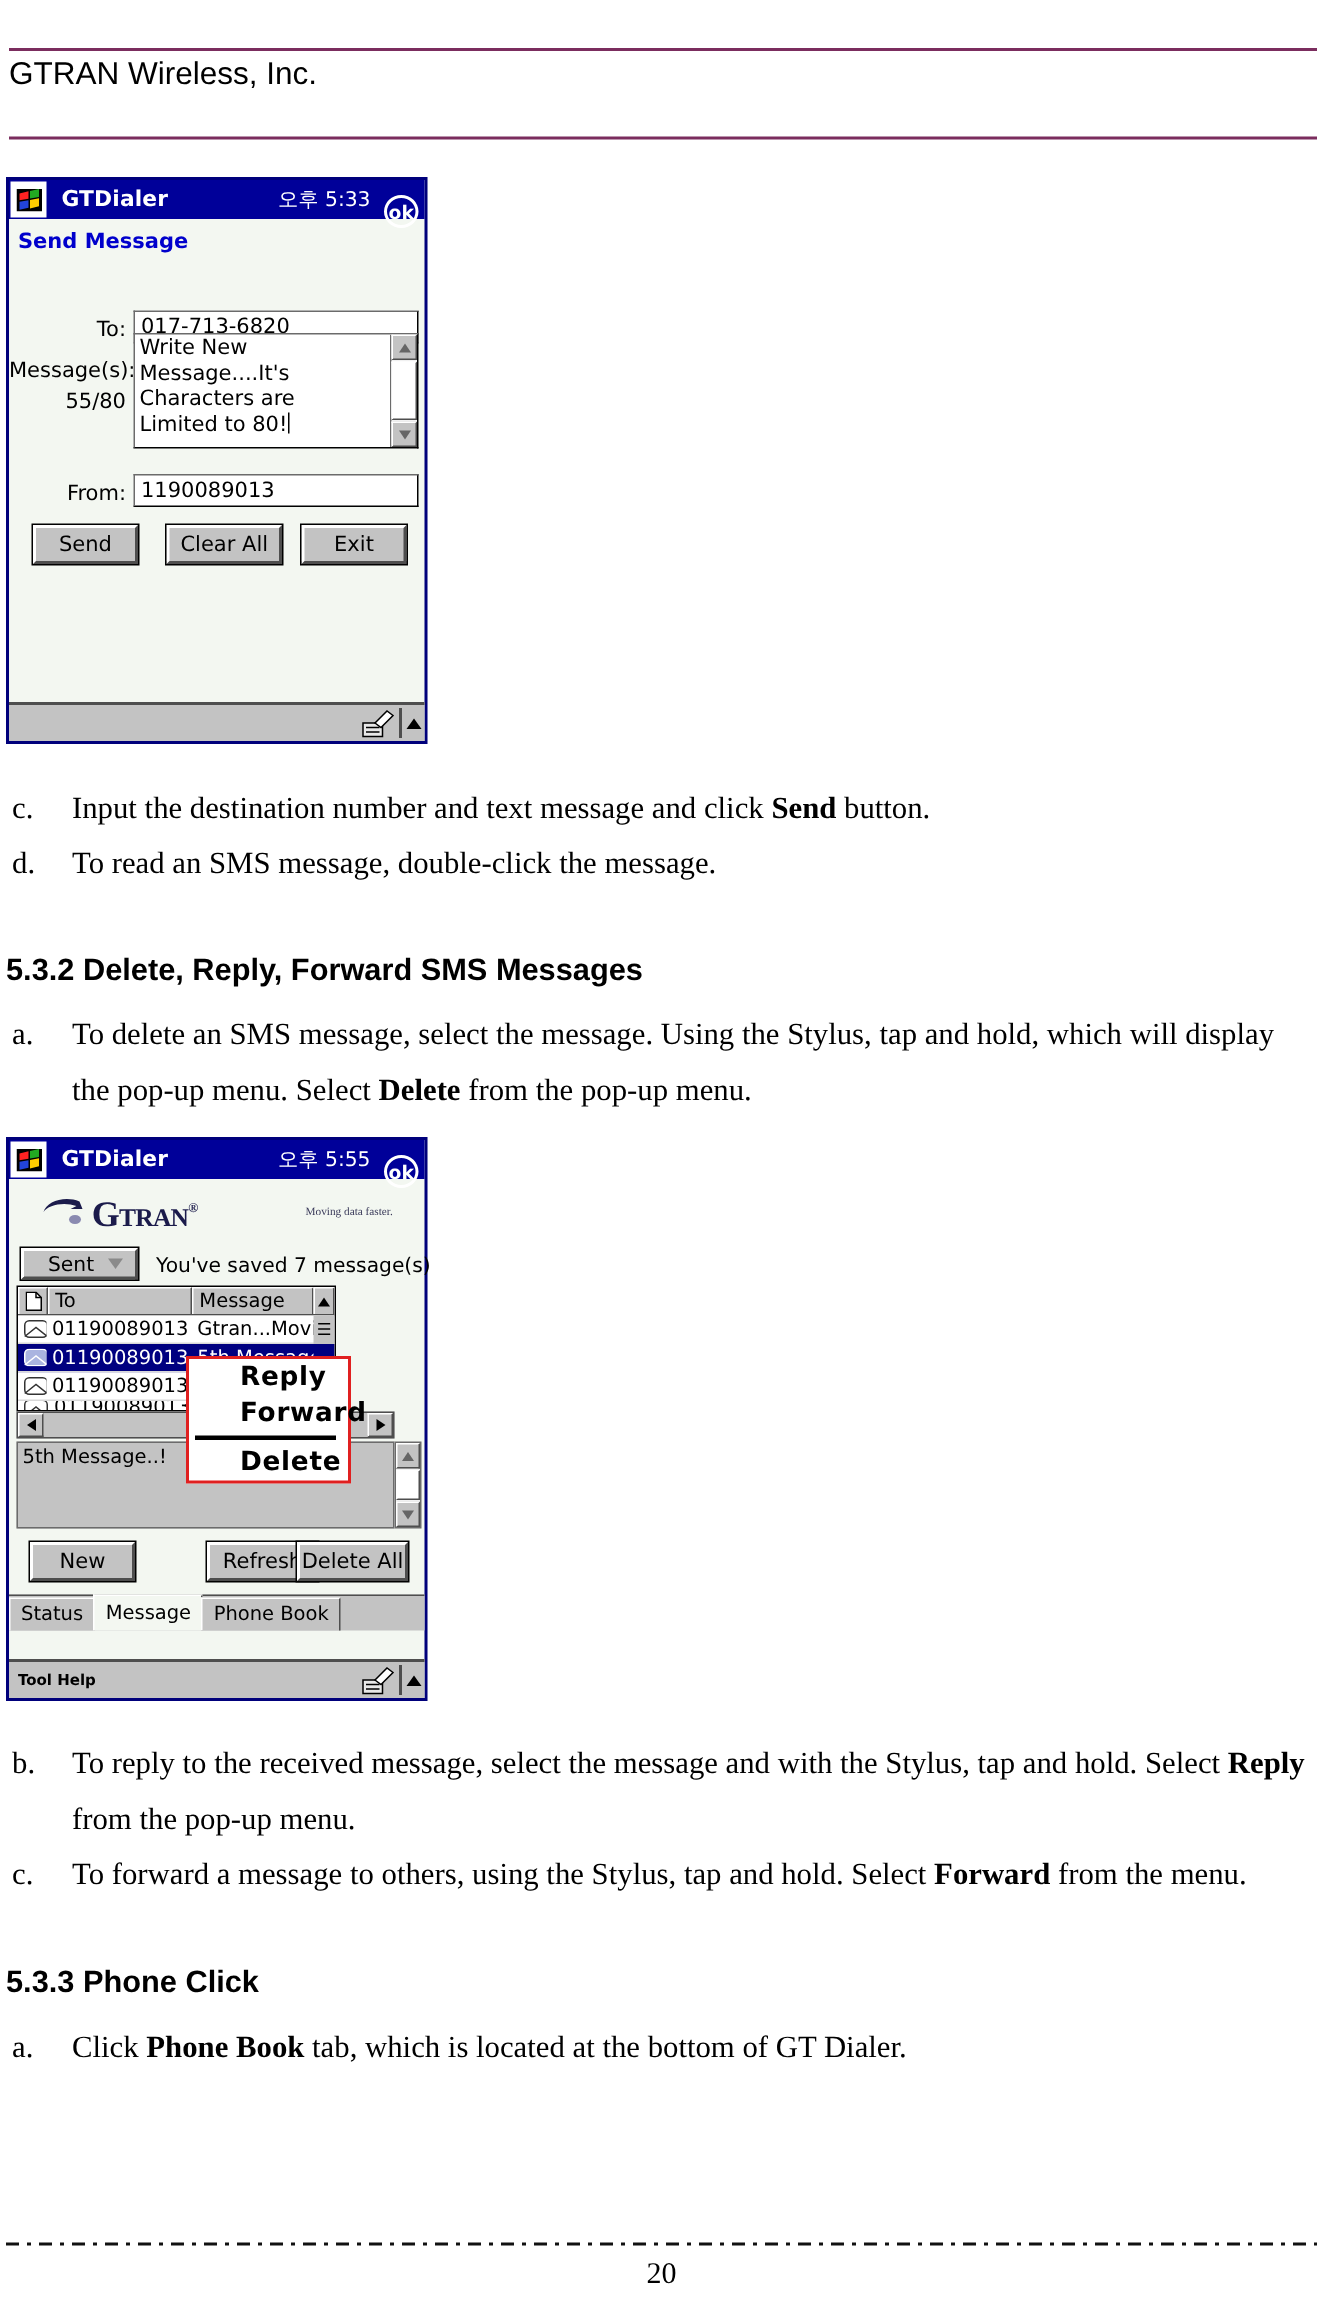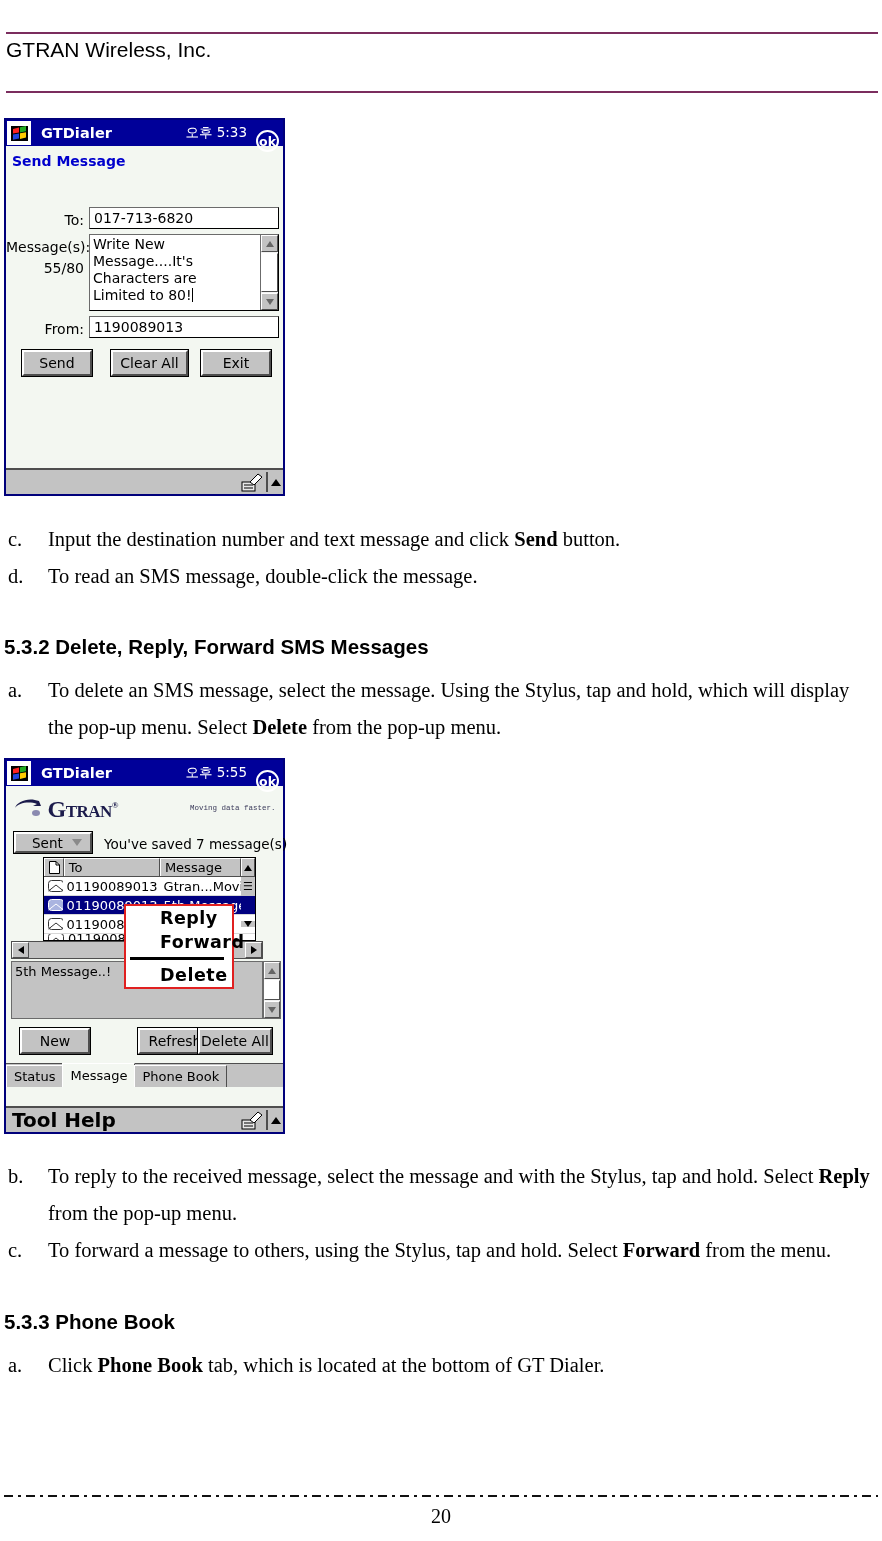--- a/index.html
+++ b/index.html
@@ -155,21 +155,21 @@
     left: 0; bottom: 0;
     width: 100%;
     height: 26px;
     background: #c3c3c3;
     border-top: 2px solid #4e4e4e;
     box-sizing: border-box;
     display: flex;
     align-items: center;
   }
   .taskbar-label {
-    font-size: 20px;
+    font-size: 10px;
     font-weight: bold;
     color: #000;
     margin-left: 6px;
   }
   .taskbar-right {
     position: absolute;
     right: 2px;
     display: flex;
     align-items: center;
   }
@@ -321,21 +321,21 @@
     letter-spacing: -0.5px;
     line-height: 24px;
   }
   .logo-text .small { font-size: 17px; }
   .logo-tm { font-size: 9px; vertical-align: super; }
   .logo-tag {
     font-size: 7.5px;
     color: #3a3a5a;
     margin-left: 40px;
     margin-top: -1px;
-    font-family: Liberation Mono, monospace;
+    font-family: Liberation Serif, serif;
   }
 
   .combo {
     position: absolute;
     box-sizing: border-box;
     background: #c3c3c3;
     border: 2px solid #ffffff;
     border-right-color: #4e4e4e;
     border-bottom-color: #4e4e4e;
     outline: 1px solid #000;
@@ -500,21 +500,21 @@
 
   <div class="form-area">
     <div class="sec-label">Send Message</div>
 
     <div class="fld-label" style="left:0px; top:66px; width:78px;">To:</div>
     <div class="inp" style="left:83px; top:61px; width:190px; height:22px;">017-713-6820</div>
 
     <div class="fld-label" style="left:0px; top:93px; width:78px;">Message(s):</div>
     <div class="fld-label" style="left:0px; top:114px; width:78px;">55/80</div>
 
-    <div class="ta" style="left:83px; top:88px; width:190px; height:77px;">
+    <div class="ta" style="left:83px; top:76px; width:190px; height:77px;">
       <div class="ta-text"><span>Write New Message....It's
 Characters are Limited to 80!</span><span class="caret"></span></div>
       <div class="vsb">
         <div class="sb-btn">
             <span class="tri-up"></span>
           </div>
         <div class="sb-thumb" style="top:18px; height:39px;"></div>
         <div class="sb-btn bot">
             <span class="tri-dn"></span>
           </div>
@@ -588,21 +588,21 @@
     </div>
     <div class="logo-tag">Moving data faster.</div>
   </div>
 
   <div class="combo" style="left:8px; top:72px; width:78px; height:21px;">
     <span class="combo-label">Sent</span>
     <span class="combo-arrow"></span>
   </div>
   <div class="saved-count" style="left:98px; top:76px;">You've saved 7 message(s)</div>
 
-  <div class="grid" style="left:5px; top:97px; width:213px; height:84px;margin-left:32px;">
+  <div class="grid" style="left:5px; top:97px; width:213px; height:84px;">
     <div class="grid-head">
       <div class="gh" style="width:24px;">
         <svg width="11" height="13" viewBox="0 0 11 13">
           <path d="M0.5 0.5 H7 L10.5 4 V12.5 H0.5 Z" fill="#fff" stroke="#000"></path>
           <path d="M7 0.5 V4 H10.5" fill="none" stroke="#000"></path>
         </svg>
       </div>
       <div class="gh" style="width:124px;">To</div>
       <div class="gh" style="width:104px;">Message</div>
       <div class="gh" style="width:18px; background:#c3c3c3; justify-content:center; padding-left:0;">
@@ -715,21 +715,21 @@
 <div class="para" style="left:8px; top:1158px; width:870px;">
   <span class="marker">b.</span>
   <span class="ptext"><span>To reply to the received message, select the message and with the Stylus, tap and hold. Select </span><b class="s">Reply</b><span> from the pop-up menu.</span></span>
 </div>
 
 <div class="para" style="left:8px; top:1232px; width:870px;">
   <span class="marker">c.</span>
   <span class="ptext"><span>To forward a message to others, using the Stylus, tap and hold. Select </span><b class="s">Forward</b><span> from the menu.</span></span>
 </div>
 
-<div class="heading" style="left:4px; top:1310px;">5.3.3 Phone Book</div>
+<div class="heading" style="left:4px; top:1310px;">5.3.3 Phone Click</div>
 
 <div class="para" style="left:8px; top:1347px; width:870px;">
   <span class="marker">a.</span>
   <span class="ptext"><span>Click </span><b class="s">Phone Book</b><span> tab, which is located at the bottom of GT Dialer.</span></span>
 </div>
 
 <div class="footer-rule"></div>
 <div class="footer-page">20</div>
 
 </body></html>

